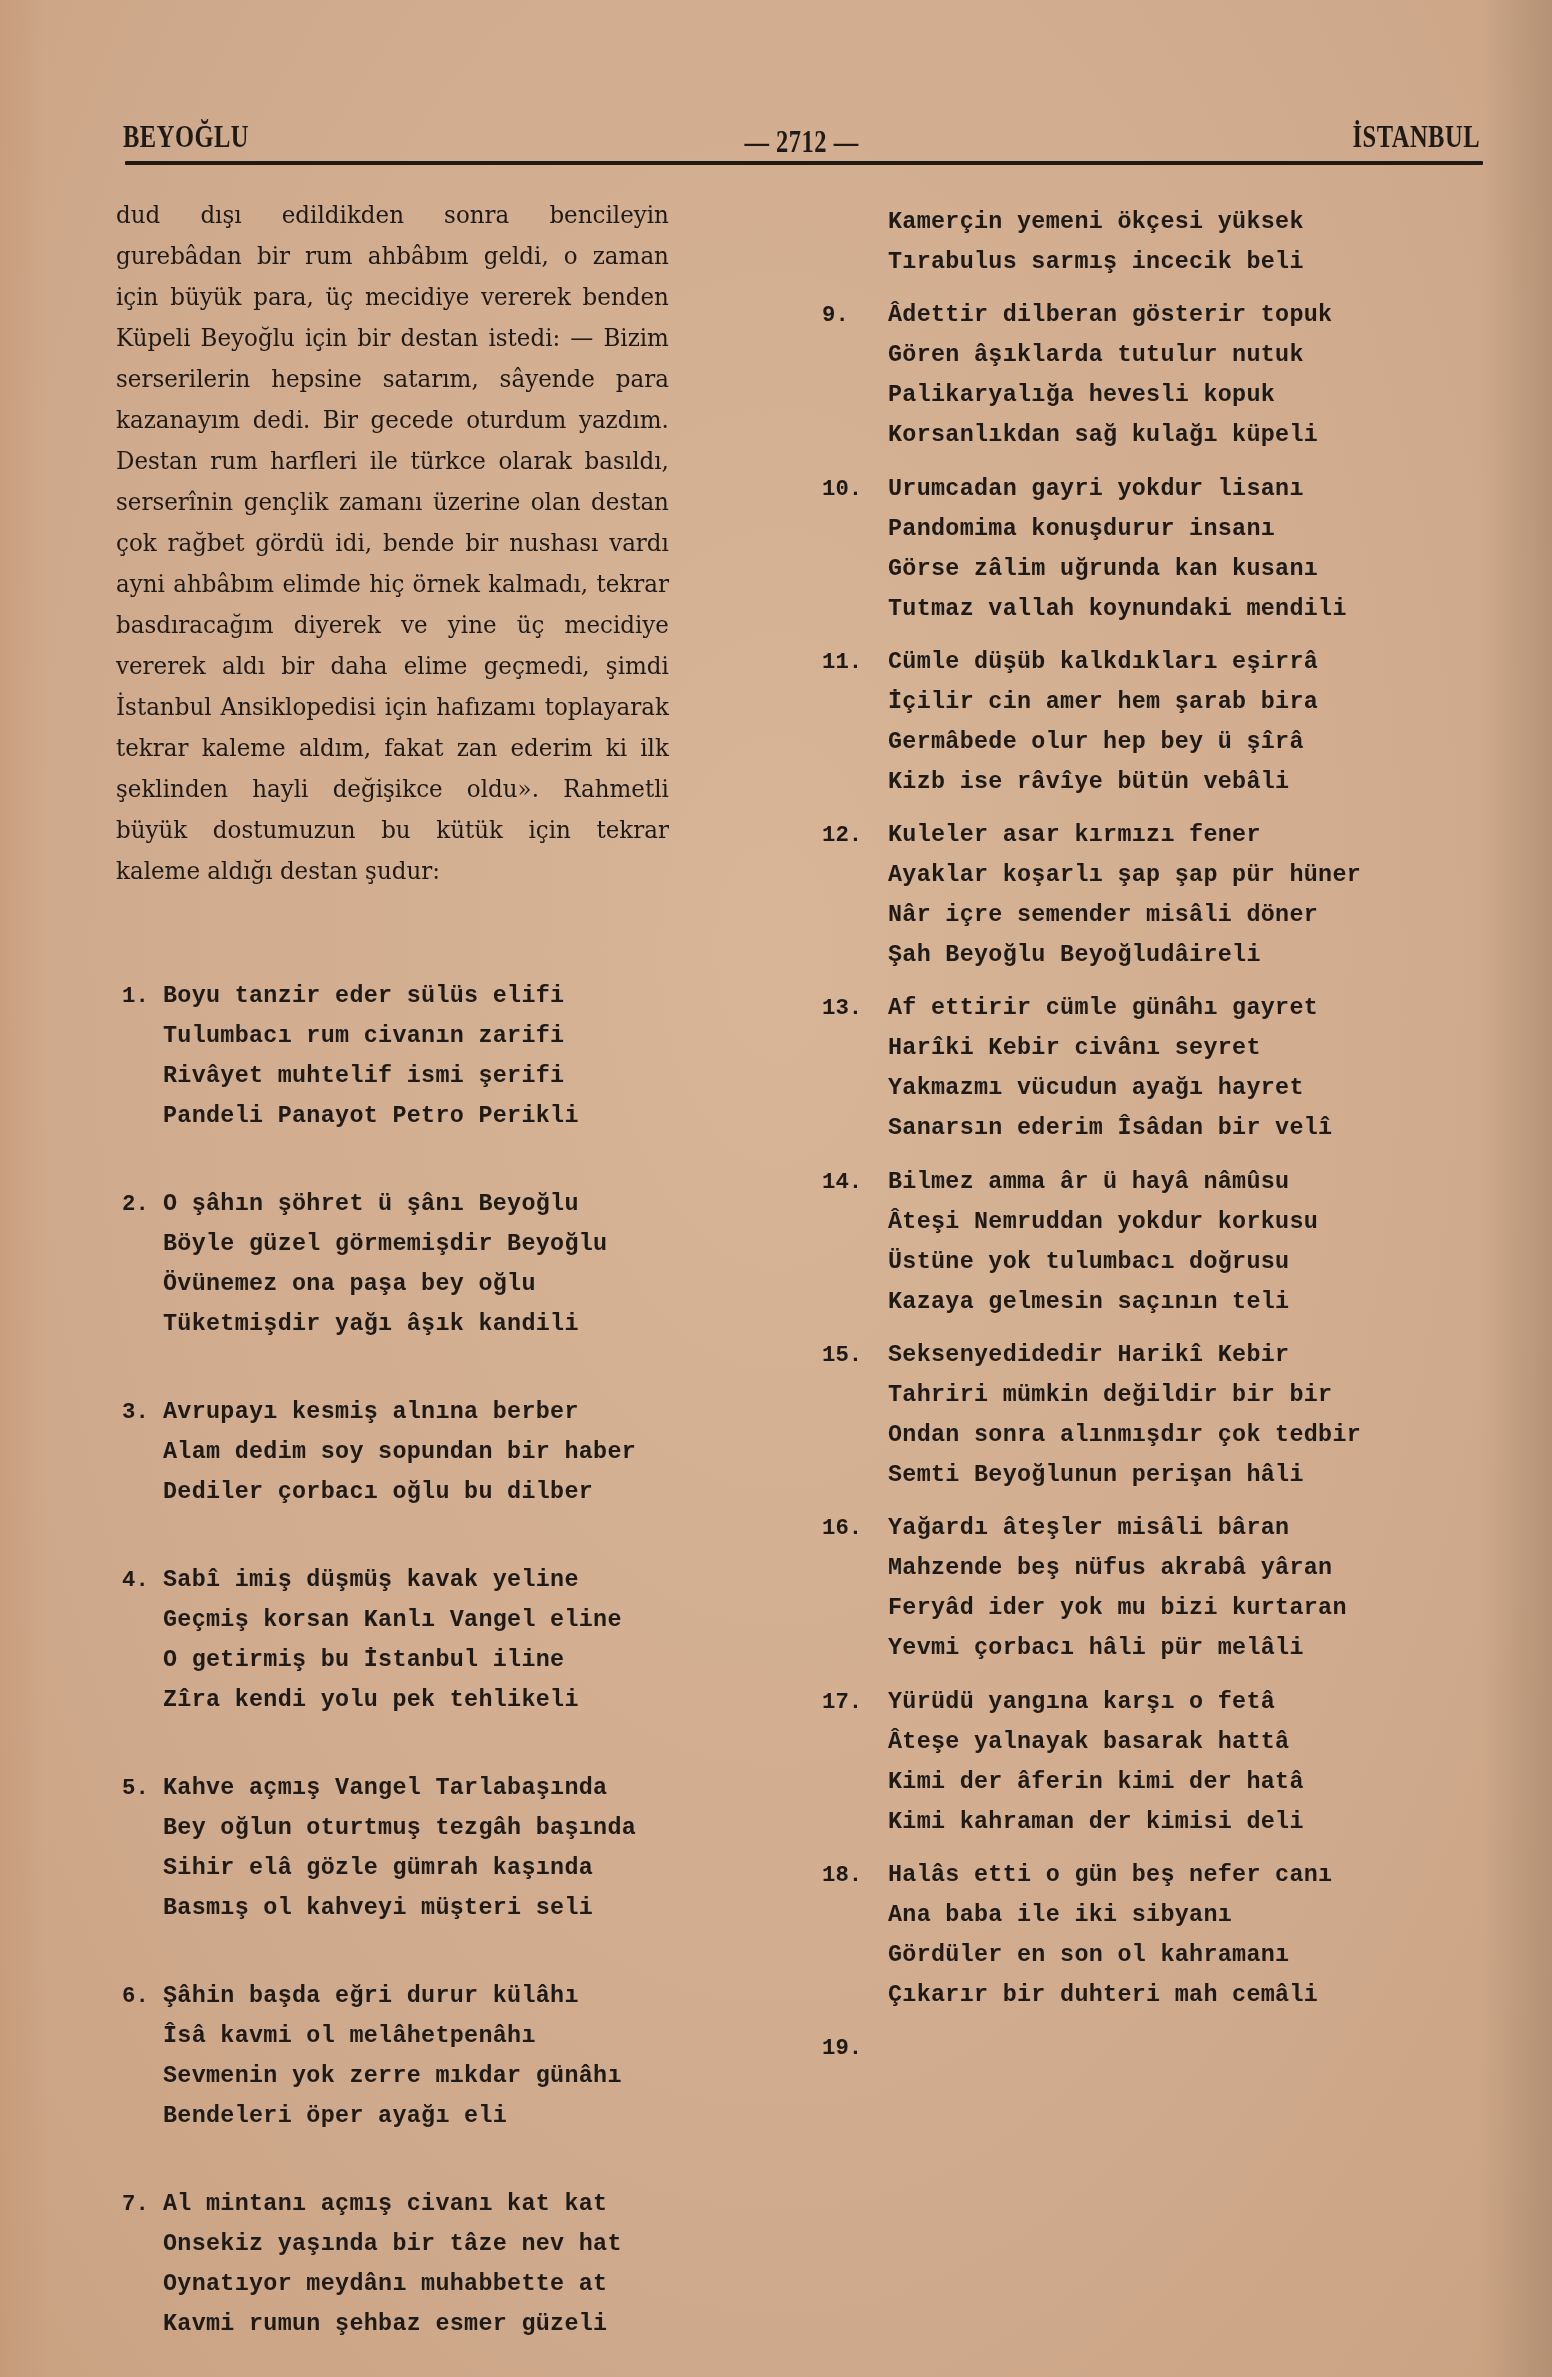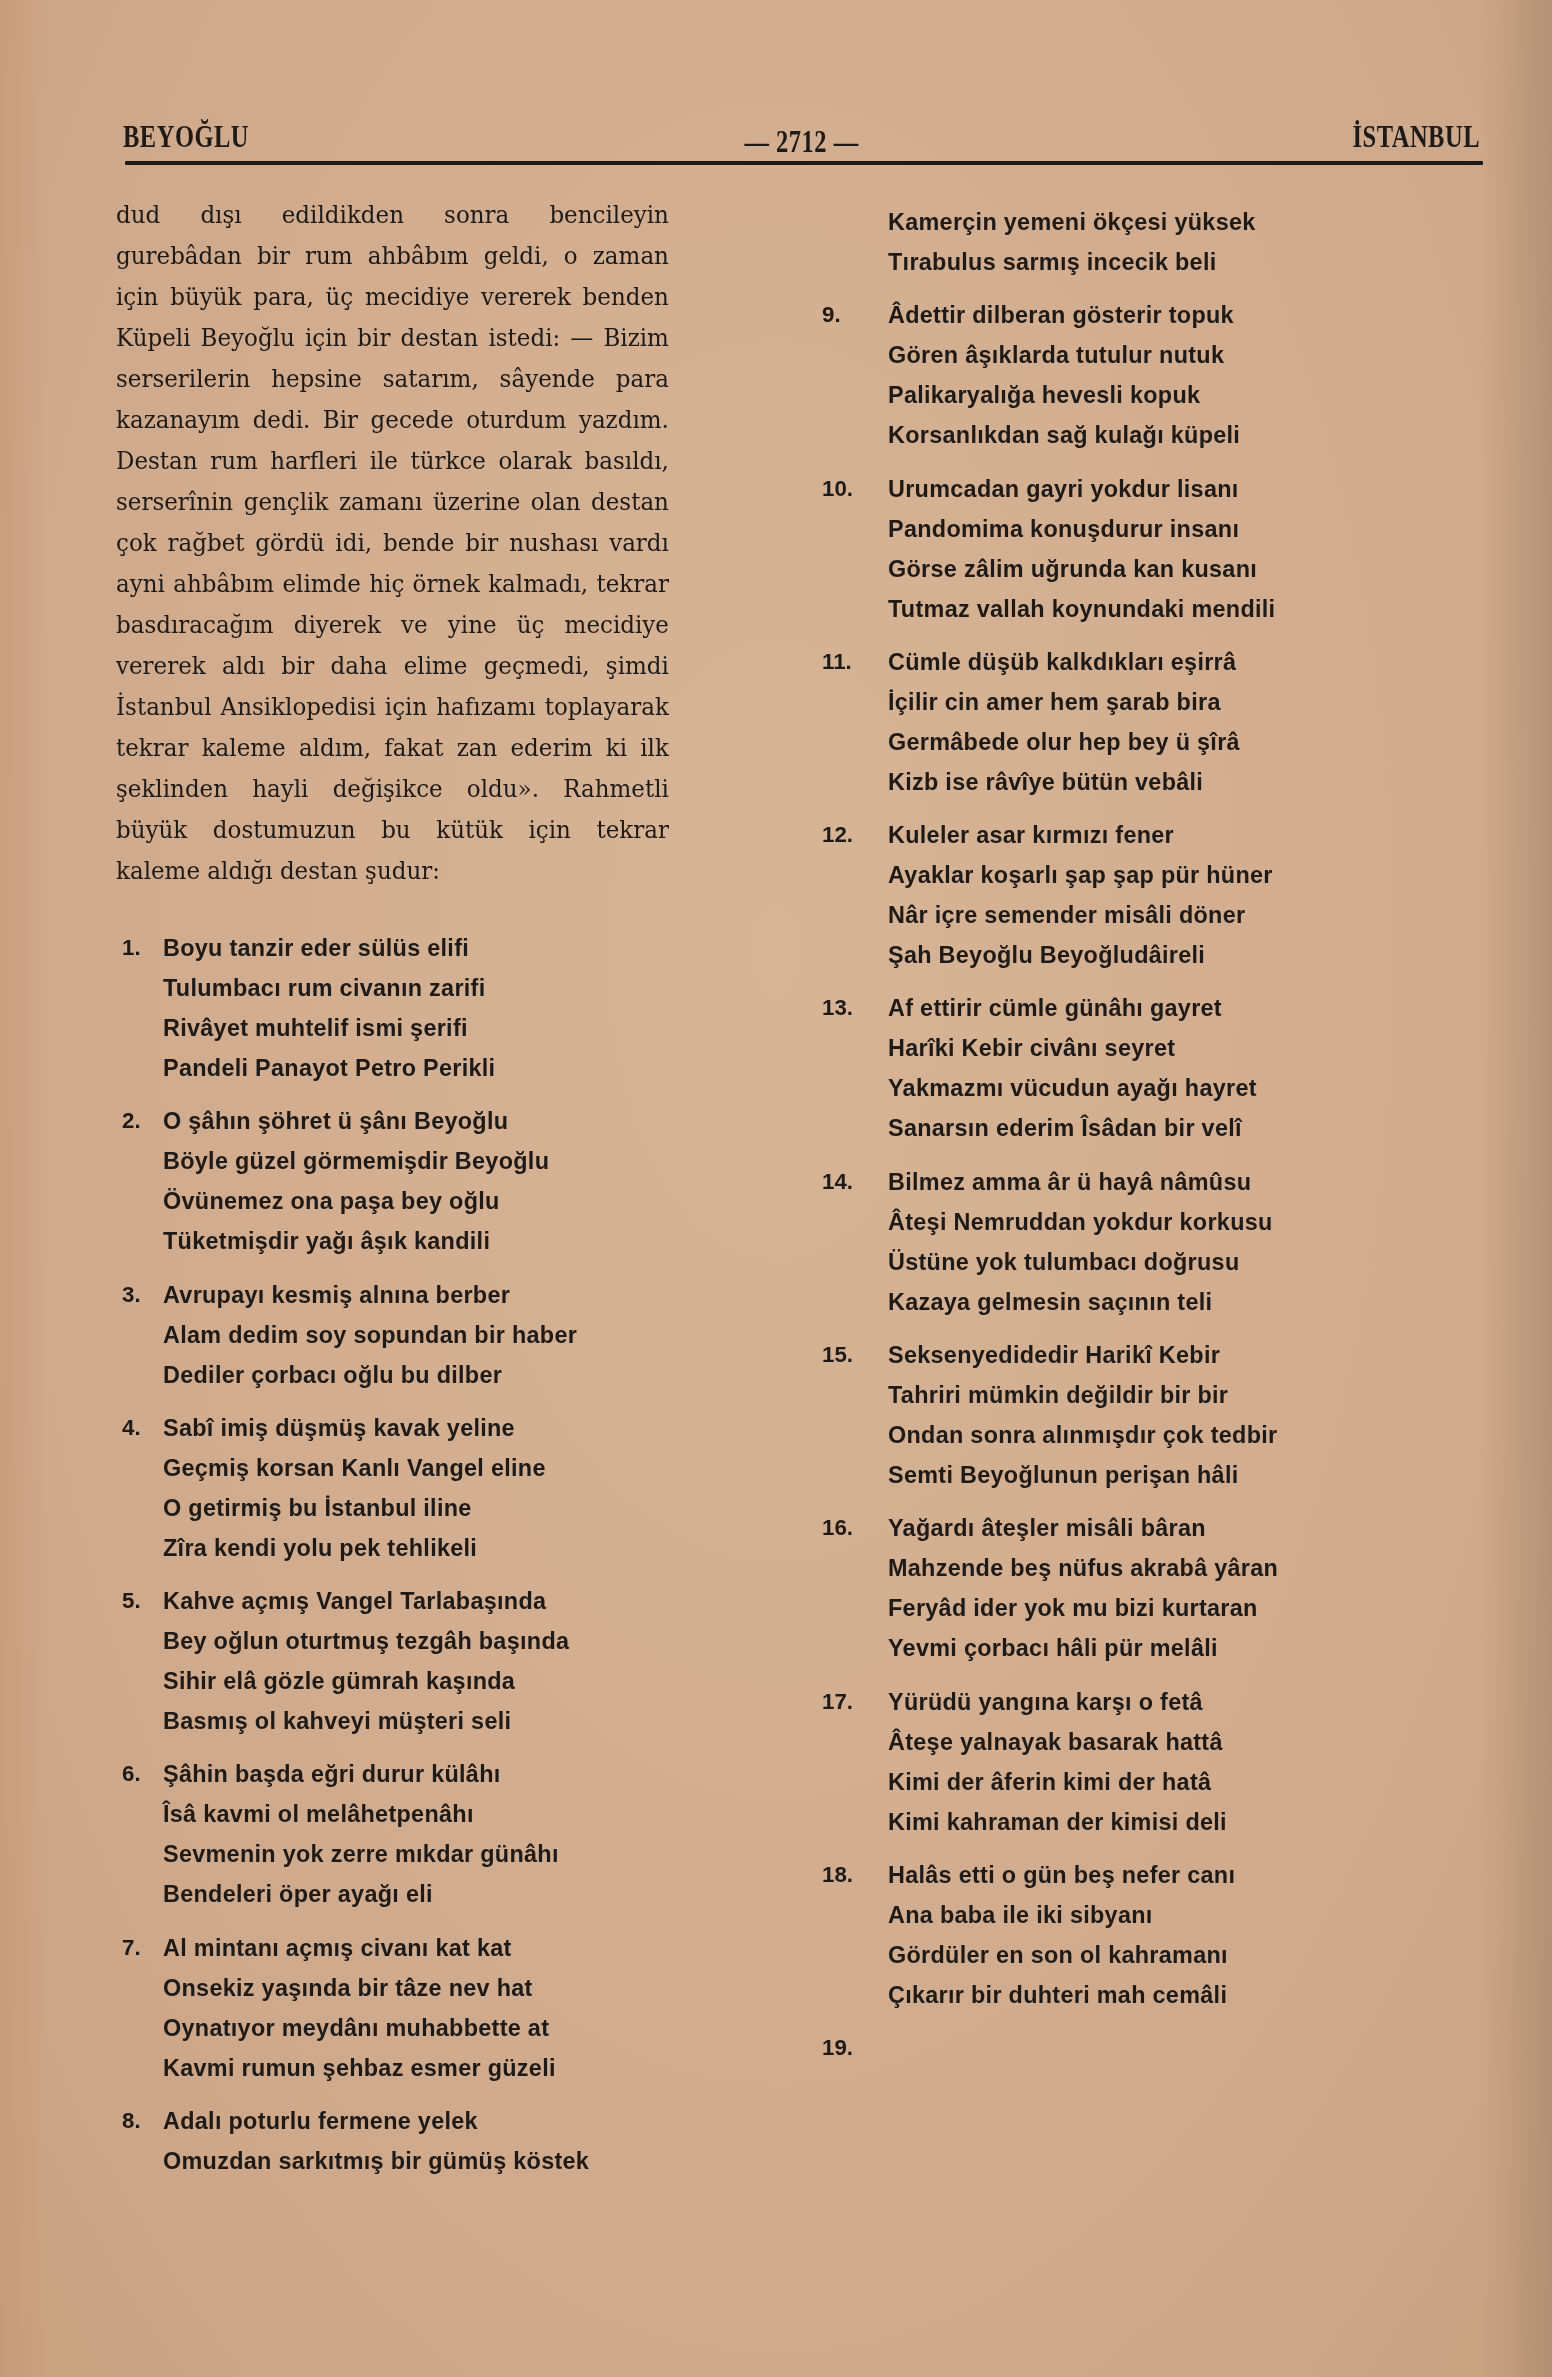--- a/index.html
+++ b/index.html
@@ -35,29 +35,29 @@
   
   .prose {
     position: absolute; left: 116px; top: 194px; width: 601px;
     font-family: "DejaVu Serif", serif;
     font-size: 25px; line-height: 41px; text-align: justify;
     transform: scaleX(0.92); transform-origin: top left;
   }
   .prose p { margin: 0; }
 
   
-  .verse-col { position: absolute; font-family: Liberation Sans, sans-serif; font-weight: bold; }
+  .verse-col { position: absolute; font-family: Liberation Mono, monospace; font-weight: bold; }
   .verse-col.left { left: 122px; top: 928px; width: 612px; }
   .verse-col.right { left: 822px; top: 202px; width: 585px; }
   .stanza { position: relative; margin-bottom: 13.3px; }
   .stanza .num {
     position: absolute; left: 0; top: 0;
     font-size: 22.3px; line-height: 40px; width: 48px;
   }
-  .verse-col.left .stanza .lines { margin-left: 41px; }
+  .verse-col.left .stanza .lines { margin-left: 41px; margin-top: 48px; }
   .verse-col.right .stanza .lines { margin-left: 66px; }
   .verse-col.right .stanza .num { width: 64px; }
   .line {
     font-size: 23.4px; line-height: 40px; height: 40px; white-space: nowrap;
     letter-spacing: 0.3px;
   }
   .cont .lines { margin-top: 0; }
 </style>
 </head>
 <body>

